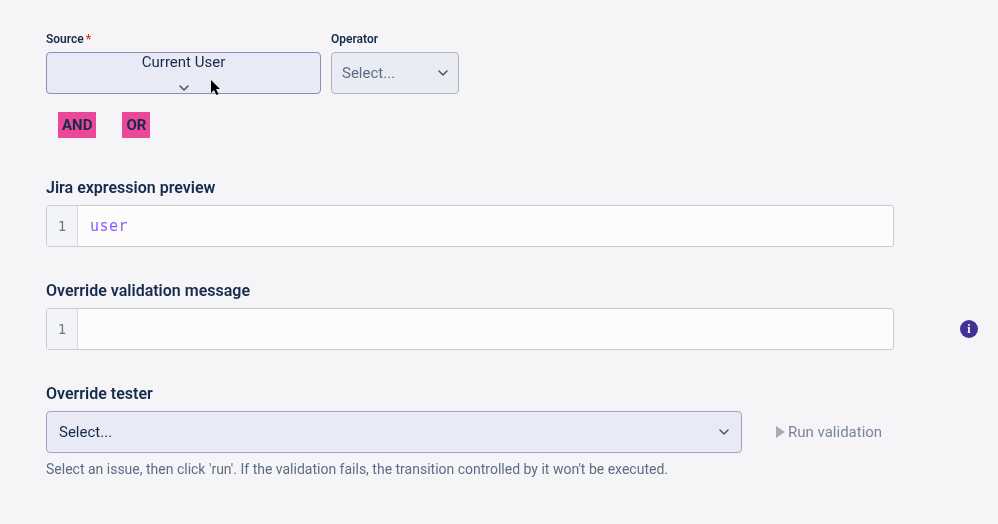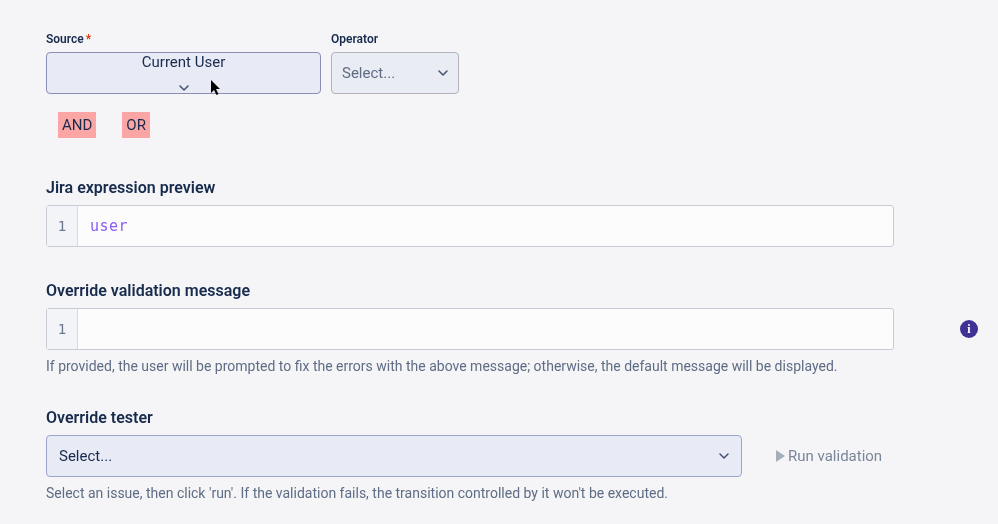--- a/index.html
+++ b/index.html
@@ -55,25 +55,25 @@
     display: inline-block;
   }
   .chev svg { display:block; }
   .logic-row {
     margin-top: 18px;
     display: flex;
     gap: 26px;
     padding-left: 12px;
   }
   .logic-btn {
-    background: #fca5a5;
+    background: #ec4899;
     border: none;
     padding: 4px 4px;
     font-size: 15px;
-    font-weight: 400;
+    font-weight: 700;
     cursor: pointer;
     color: #172B4D;
     font-family: inherit;
   }
   .section-label {
     font-size: 16px;
     font-weight: 600;
     color: #172B4D;
     margin-bottom: 8px;
   }
@@ -224,21 +224,20 @@
 
   <div class="section">
     <div class="section-label">Override validation message</div>
     <div class="info-row">
       <div class="code-box override-box">
         <div class="gutter">1</div>
         <div class="code-text"></div>
       </div>
       <div class="info-badge">i</div>
     </div>
-    <div class="helper">If provided, the user will be prompted to fix the errors with the above message; otherwise, the default message will be displayed.</div>
   </div>
 
   <div class="section">
     <div class="section-label">Override tester</div>
     <div class="tester-row">
       <div class="select-tester">
         <span class="placeholder">Select...</span>
         <span class="chev">
           <svg width="10" height="10" viewBox="0 0 10 10">
               <path d="M1 3 L5 7 L9 3" stroke="#42526e" stroke-width="1.5" fill="none" stroke-linecap="round" stroke-linejoin="round"></path>

